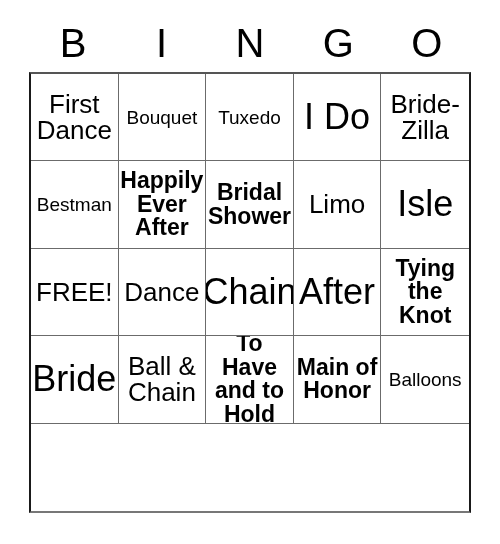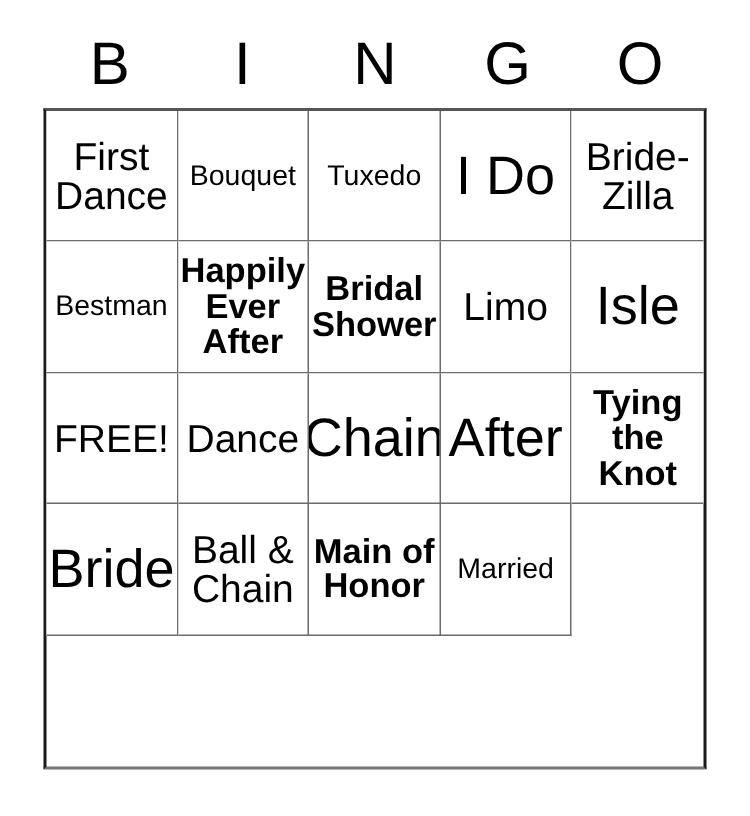--- a/index.html
+++ b/index.html
@@ -155,21 +155,26 @@
       </div>
     <div class="cell">
         <span class="cell-text" data-size="xl">Bride</span>
       </div>
     <div class="cell">
         <span class="cell-text" data-size="lg">Ball &amp;
 Chain</span>
       </div>
 
     <div class="cell">
+        <span class="cell-text" data-size="md">To Have
+and to
+Hold</span>
+      </div>
+    <div class="cell">
         <span class="cell-text" data-size="md">Main of
 Honor</span>
       </div>
     <div class="cell">
-        <span class="cell-text" data-size="sm">Married</span>
+        <span class="cell-text" data-size="sm">Balloons</span>
       </div>
   </div>
 
 </div>
 
 </body></html>

